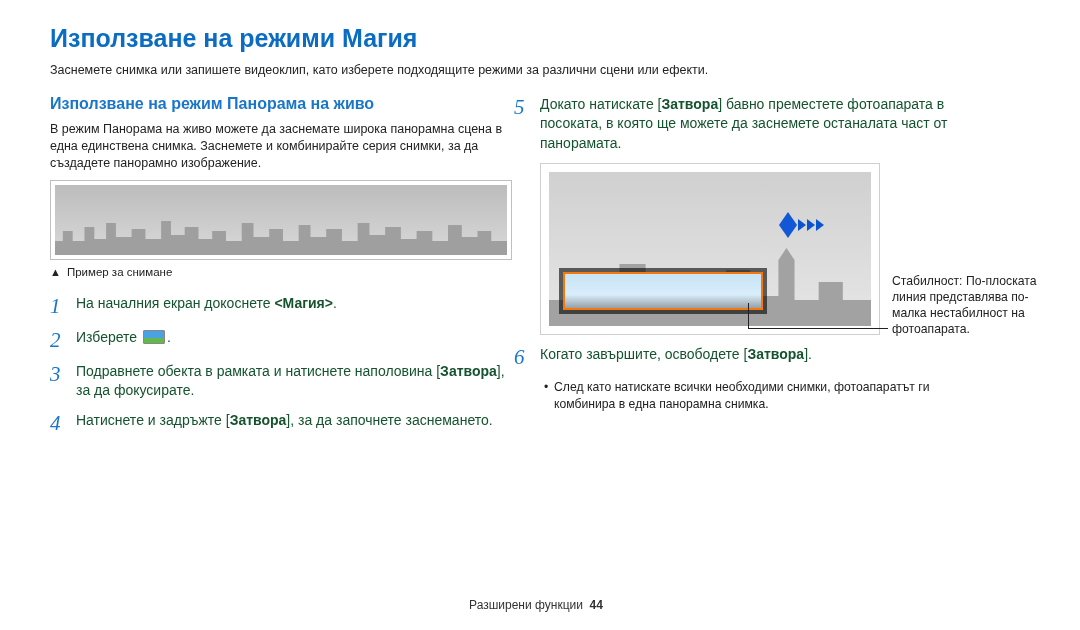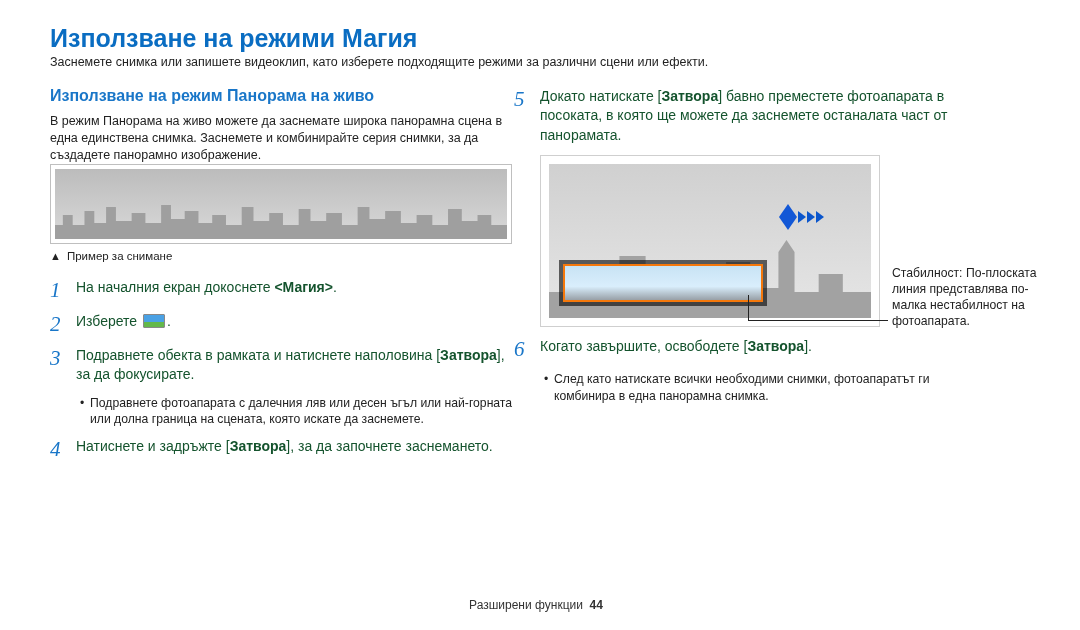--- a/index.html
+++ b/index.html
@@ -9,21 +9,21 @@
     background: #ffffff;
     font-family: Arial, "Helvetica Neue", sans-serif;
     color: #000000;
     position: relative;
     padding: 24px 50px 0 50px;
   }
   .page-title {
     color: #0a6dc2;
     font-size: 25px;
     font-weight: bold;
-    margin-bottom: 2px;
+    margin-bottom: 10px;
   }
   .page-intro {
     font-size: 12.5px;
     color: #222;
     margin-bottom: 18px;
   }
   .columns {
     display: flex;
   }
   .left-col { width: 464px; }
@@ -31,20 +31,21 @@
   .section-heading {
     color: #1976c8;
     font-size: 16px;
     font-weight: bold;
     margin-bottom: 8px;
   }
   .section-intro {
     font-size: 12.5px;
     color: #222;
     line-height: 1.35;
+    margin-bottom: 8px;
   }
   
   .pano-strip {
     width: 462px;
     height: 80px;
     border: 1px solid #bfbfbf;
     padding: 4px;
     background: #fff;
     margin-bottom: 6px;
     position: relative;
@@ -195,23 +196,20 @@
         <span>Изберете </span><span class="mini-icon"></span><span>.</span>
       </div>
     </div>
 
     <div class="step">
       <div class="step-num">3</div>
       <div class="step-body">
         <span>Подравнете обекта в рамката и натиснете наполовина [</span><span class="bold">Затвора</span><span>], за да фокусирате.</span>
       </div>
     </div>
-    <ul class="sub-bullets">
-      <li>Подравнете фотоапарата с далечния ляв или десен ъгъл или най-горната или долна граница на сцената, която искате да заснемете.</li>
-    </ul>
 
     <div class="step">
       <div class="step-num">4</div>
       <div class="step-body">
         <span>Натиснете и задръжте [</span><span class="bold">Затвора</span><span>], за да започнете заснемането.</span>
       </div>
     </div>
   </div>
 
   <div class="right-col">

